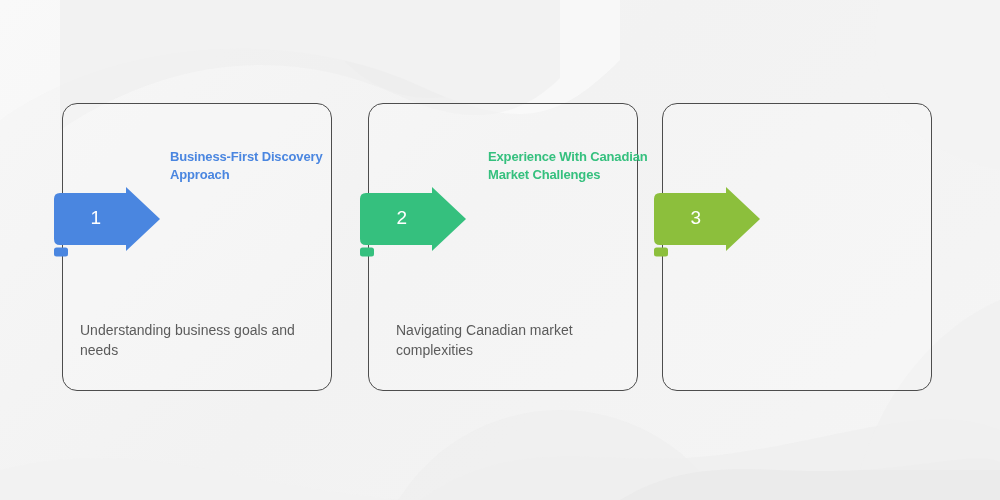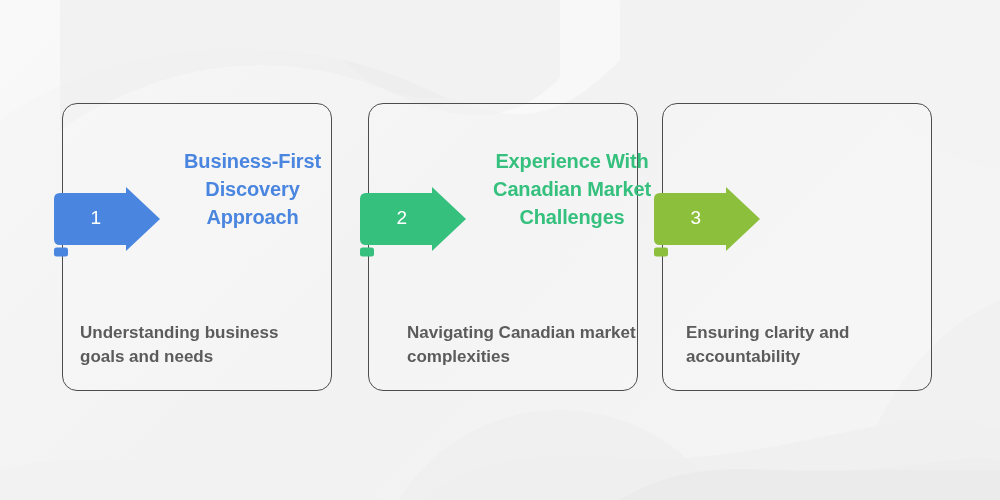--- a/index.html
+++ b/index.html
@@ -91,52 +91,51 @@
     font-family: "Liberation Sans", sans-serif;
     letter-spacing: 0.3px;
   }
 
   
   .step-title {
     position: absolute;
     left: 108px;
     top: 45px;
     width: 165px;
-    font-size: 20px;
+    font-size: 13px;
     font-weight: bold;
     line-height: 1.39;
     letter-spacing: -0.15px;
-    text-align: center;
   }
   .step-3 .step-title {
     left: 110px;
     top: 44px;
     width: 160px;
   }
   .step-2 .step-title {
     left: 120px;
     width: 168px;
   }
 
   .step-desc {
     position: absolute;
     left: 18px;
     top: 218px;
     width: 245px;
-    font-size: 17px;
+    font-size: 14px;
     line-height: 1.42;
     color: #5b5b5b;
-    font-weight: 700;
+    font-weight: 400;
   }
   .step-3 .step-desc {
     left: 24px;
     width: 245px;
   }
   .step-2 .step-desc {
-    left: 39px;
+    left: 28px;
   }
 </style>
 </head>
 <body>
 
 <div id="stage">
 
   <div class="bg-layer">
     <svg viewBox="0 0 1000 500" xmlns="http://www.w3.org/2000/svg">
       <defs>
@@ -205,17 +204,16 @@
       <div class="arrow-wrap">
         <svg viewBox="0 0 110 64" xmlns="http://www.w3.org/2000/svg">
           <g>
             <path d="M 6,6 L 72,6 L 72,0 L 106,32 L 72,64 L 72,58 L 6,58 Q 0,58 0,52 L 0,12 Q 0,6 6,6 Z" fill="#8cbf3c"></path>
             <rect x="0" y="60.5" width="14" height="9" rx="2.5" fill="#8cbf3c"></rect>
           </g>
         </svg>
         <div class="arrow-num">3</div>
       </div>
 
-      <div class="step-desc">Ensuring clarity and accountability</div>
     </div>
 
   </div>
 </div>
 
 </body></html>

